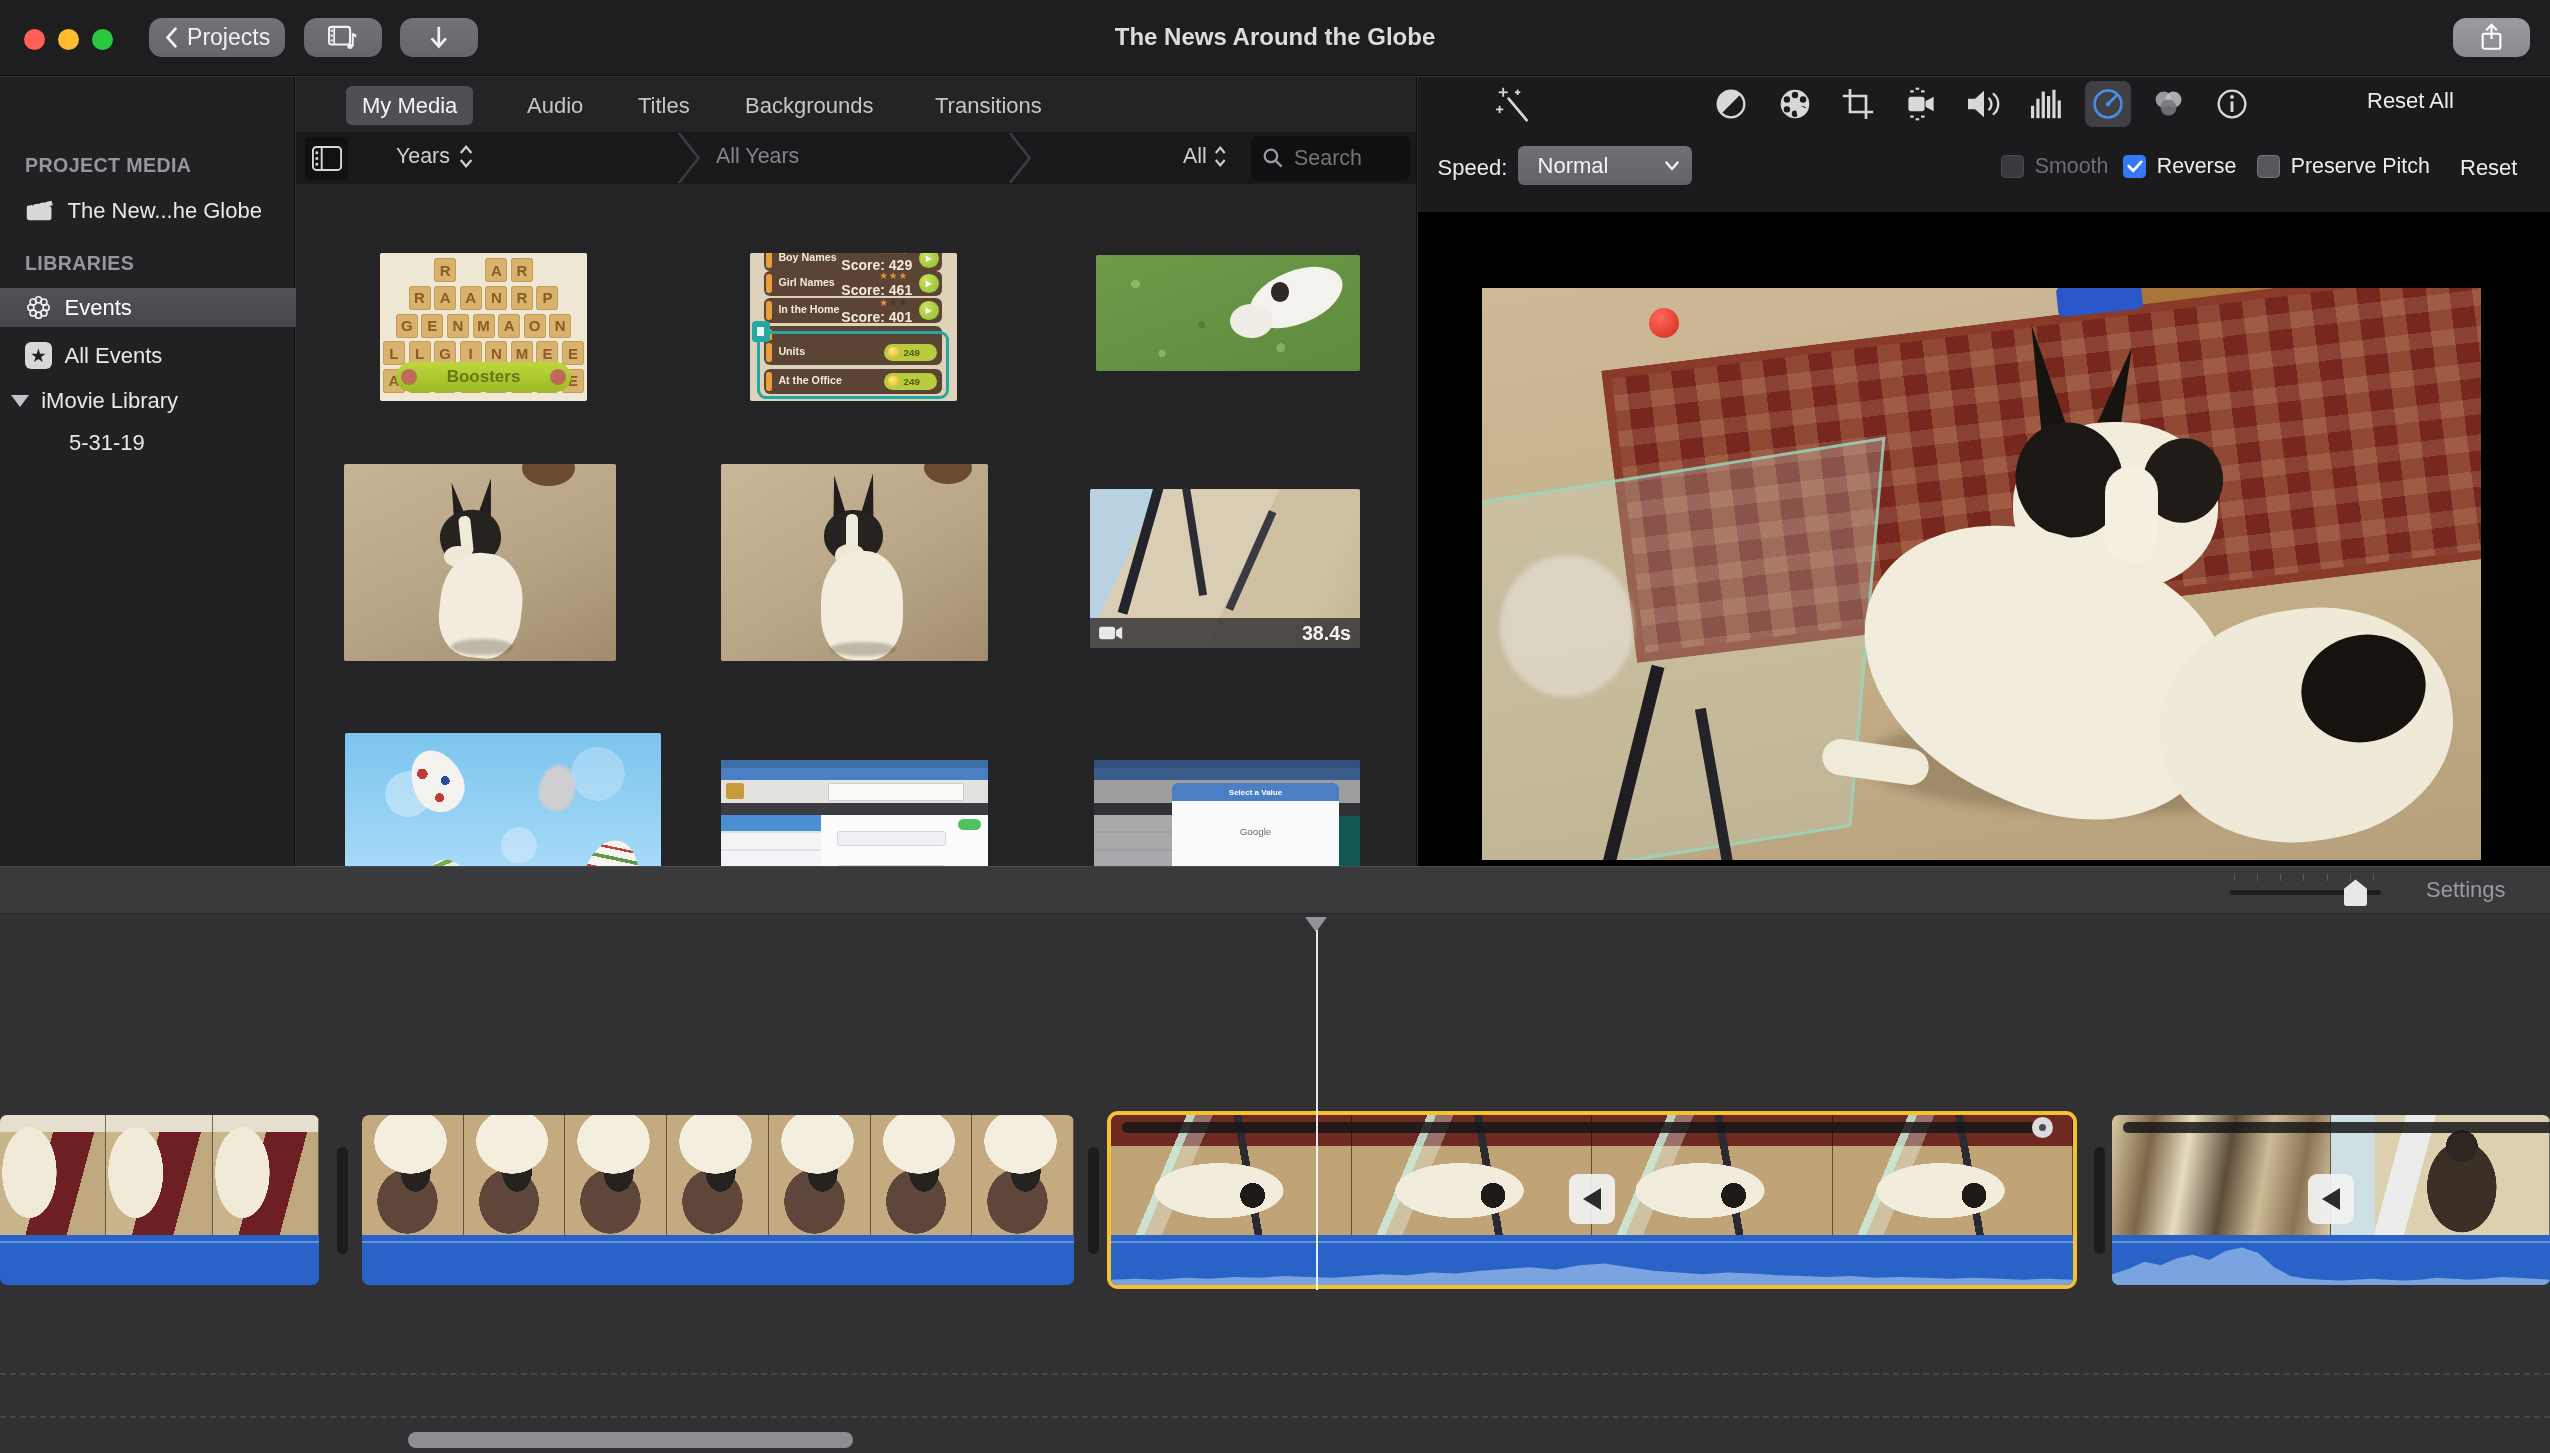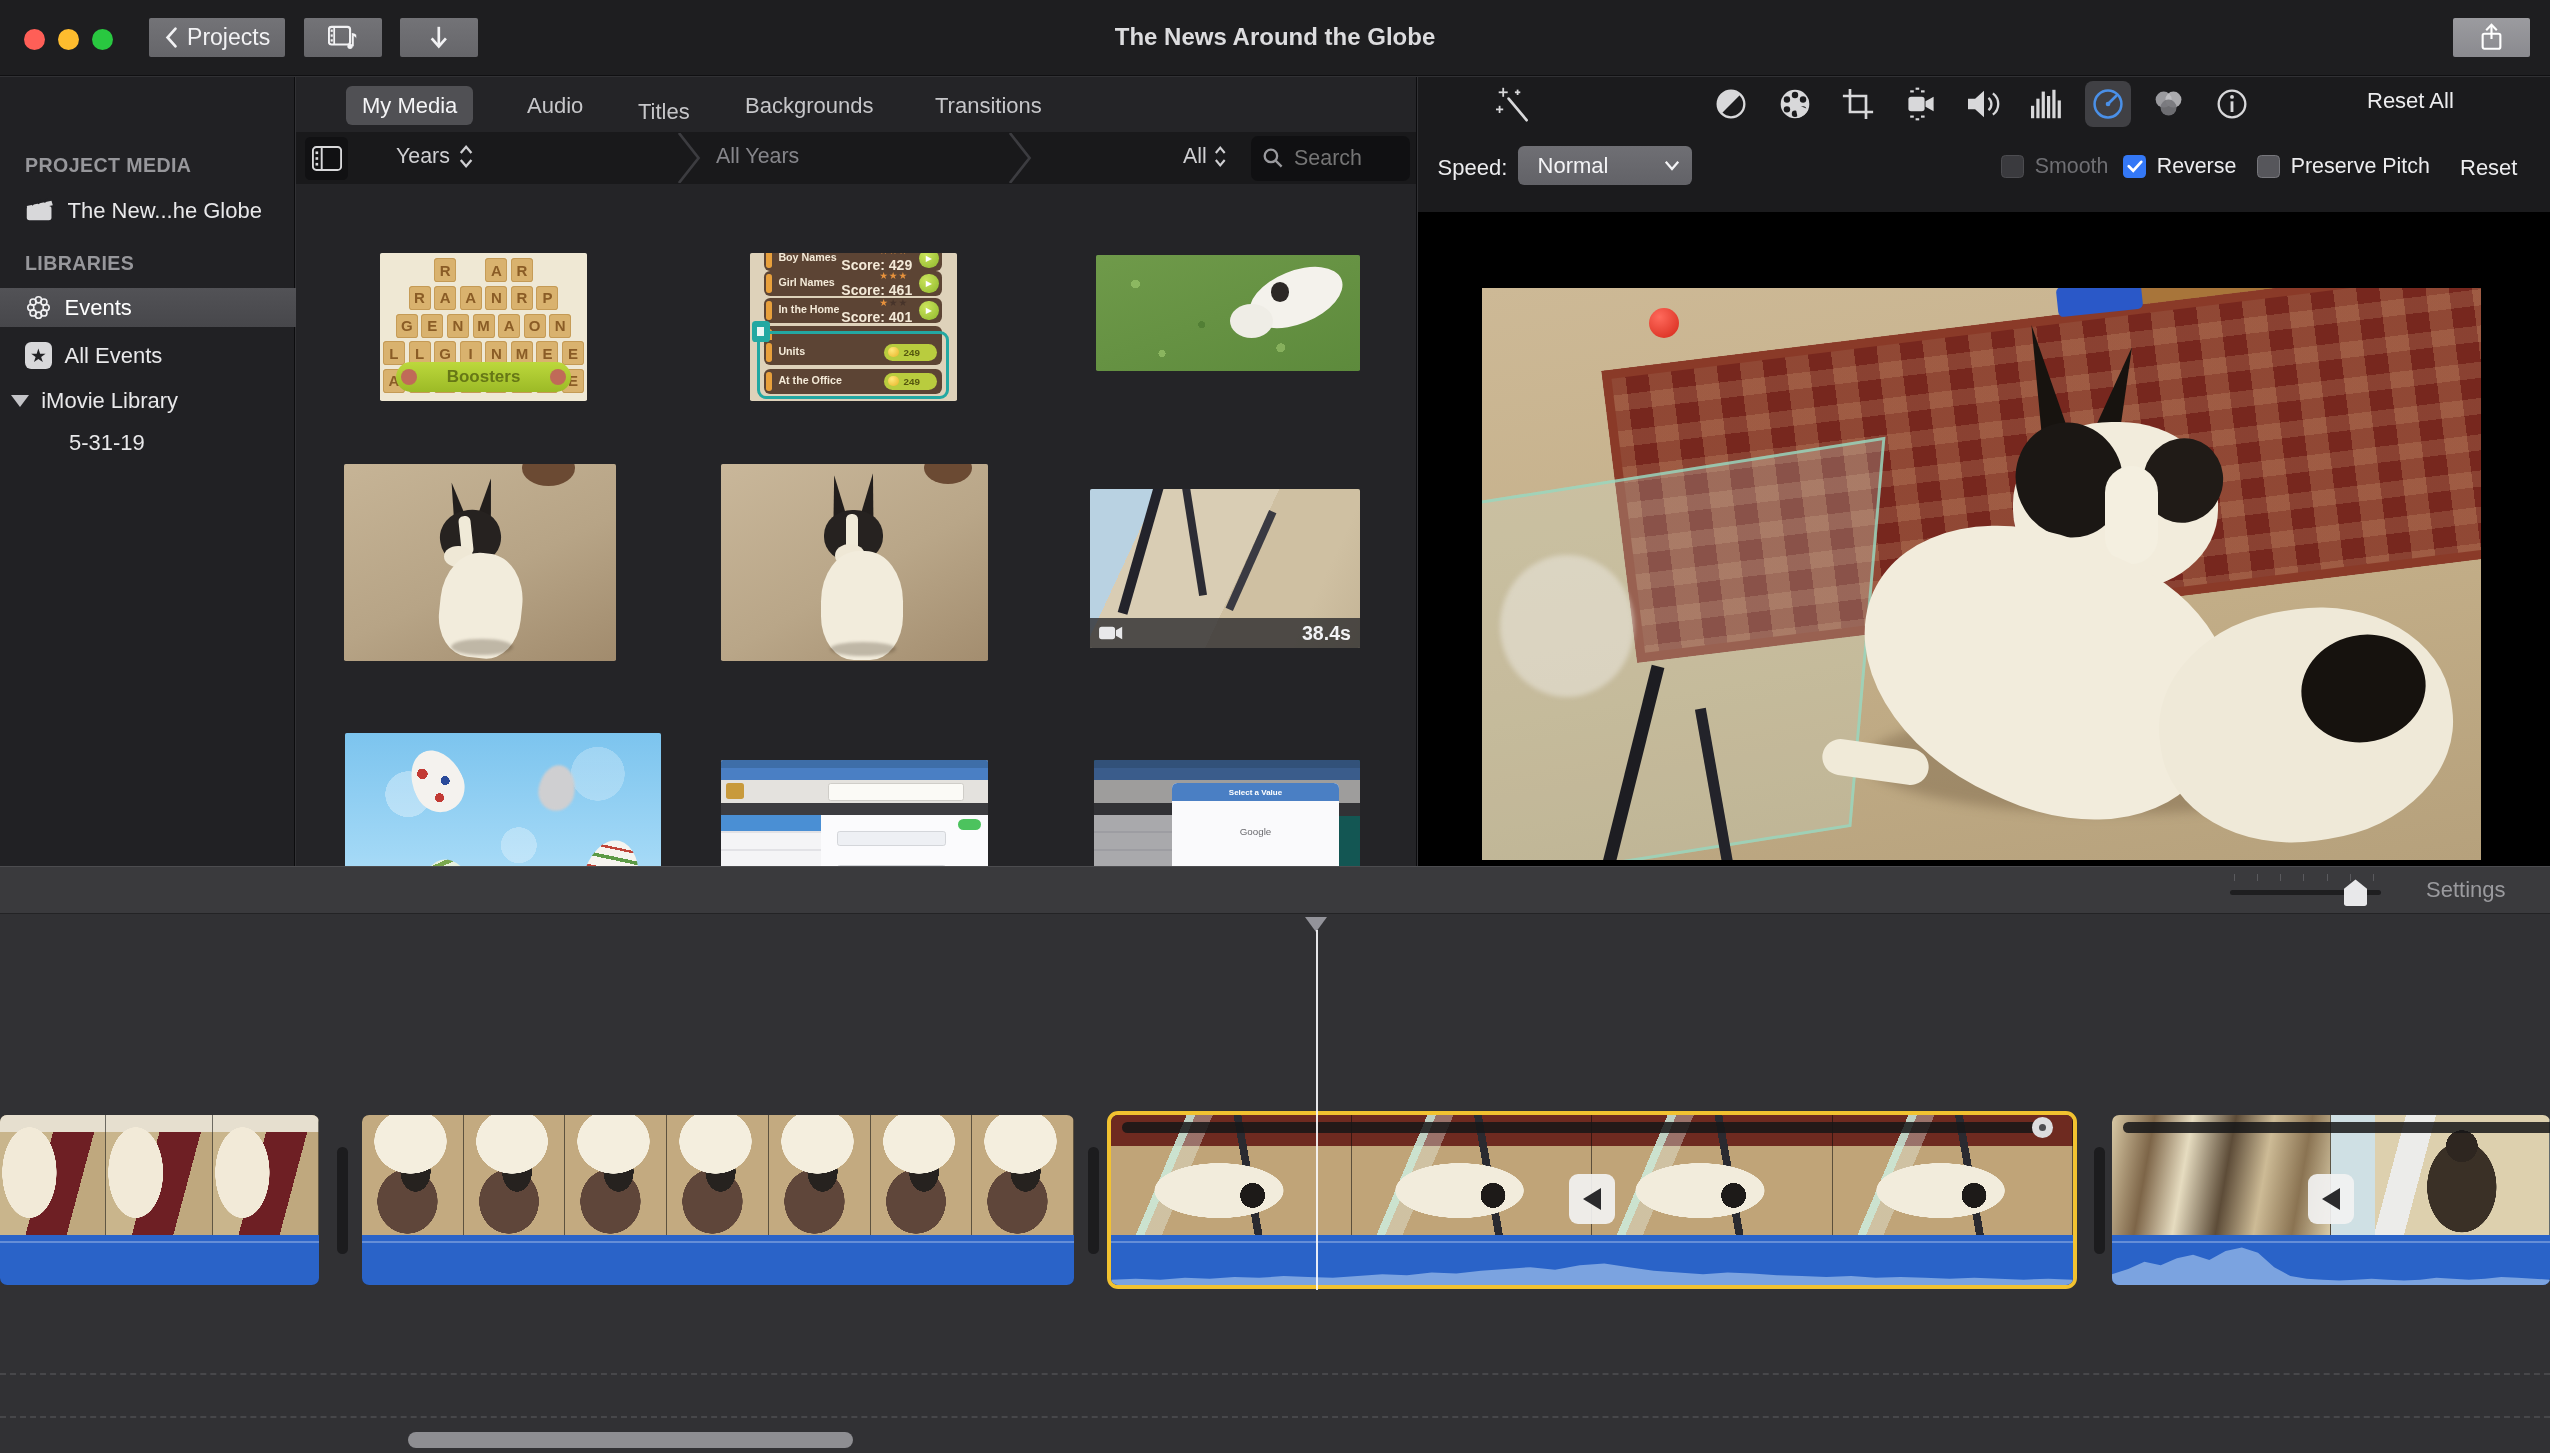--- a/index.html
+++ b/index.html
@@ -2,21 +2,21 @@
 <html style="font-size:14.2px"><head>
 <meta charset="utf-8">
 <style>
   html,body{margin:0;padding:0;background:#000;}
   #app{position:relative;width:2550px;height:1453px;overflow:hidden;
        font-family:"Liberation Sans",sans-serif;background:#313134;-webkit-font-smoothing:antialiased;}
   .abs{position:absolute;}
   
   .titlebar{left:0;top:0;width:2550px;height:75px;background:#1e1e20;border-bottom:1.8px solid #101012;}
   .tl{width:21.4px;height:21.4px;border-radius:50%;top:28.5px;}
-  .pill{background:linear-gradient(#737377,#66666a);border-radius:2px;height:39px;top:18px;
+  .pill{background:linear-gradient(#737377,#66666a);border-radius:13px;height:39px;top:18px;
         display:flex;align-items:center;justify-content:center;color:#f2f2f4;font-size:23px;gap:9px;cursor:default;}
   .title-text{top:23px;left:0;width:2550px;text-align:center;color:#dcdcde;font-size:24px;font-weight:700;}
   
   .sidebar{left:0;top:77px;width:294px;height:790px;background:#212124;border-right:1.8px solid #0c0c0e;}
   .side-header{color:#97979b;font-size:19.6px;font-weight:700;letter-spacing:0.4px;}
   .side-item{color:#e8e8ea;font-size:22px;display:flex;align-items:center;gap:12.5px;height:39px;padding-left:25px;}
   .side-sel{background:linear-gradient(#525256,#47474b);}
   .media-pane{left:296px;top:77px;width:1120px;height:790px;background:#242427;overflow:hidden;border-right:1.8px solid #0c0c0e;}
   .tab{font-size:22px;color:#c6c6c9;top:9px;height:39px;display:flex;align-items:center;justify-content:center;padding:0 16px;border-radius:6.2px;}
   .tab-active{background:#505054;color:#f4f4f6;}
@@ -195,21 +195,21 @@
   </div>
 
   <div class="abs media-pane">
 
     <div class="abs tab tab-active" style="left:50px;">
         <span>My Media</span>
       </div>
     <div class="abs tab" style="left:215px;">
         <span>Audio</span>
       </div>
-    <div class="abs tab" style="left:326px;align-items:flex-end;">
+    <div class="abs tab" style="left:326px;">
         <span>Titles</span>
       </div>
     <div class="abs tab" style="left:433px;">
         <span>Backgrounds</span>
       </div>
     <div class="abs tab" style="left:623px;">
         <span>Transitions</span>
       </div>
 
     <div class="abs grid">

